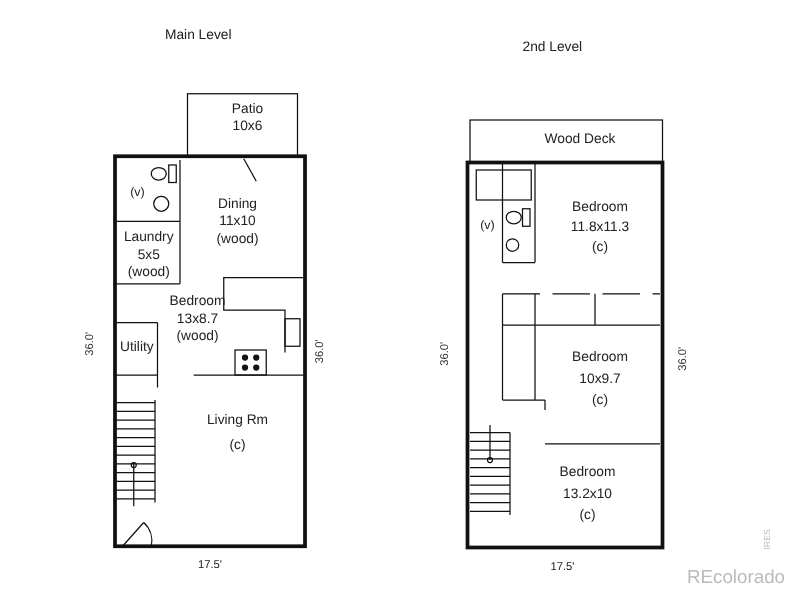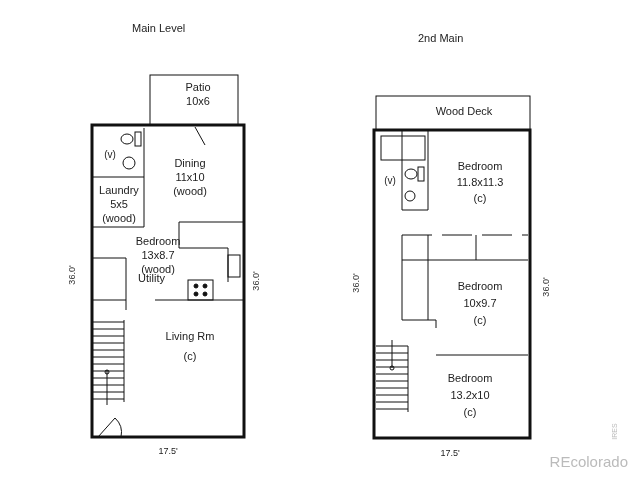--- a/index.html
+++ b/index.html
@@ -114,31 +114,31 @@
 <div class="lbl" style="left:94px;top:183px;width:50px;">
   <div>Laundry</div>
   <div>5x5</div>
   <div>(wood)</div>
 </div>
 <div class="lbl" style="left:128px;top:234px;width:60px;">
   <div>Bedroom</div>
   <div>13x8.7</div>
   <div>(wood)</div>
 </div>
-<div class="lbl" style="left:93px;top:271px;width:33px;padding-left:42px;">Utility</div>
+<div class="lbl" style="left:93px;top:271px;width:33px;">Utility</div>
 <div class="lbl" style="left:150px;top:326px;width:80px;line-height:20px;">
   <div>Living Rm</div>
   <div>(c)</div>
 </div>
 <div class="lbl" style="left:100px;top:148px;width:20px;font-size:10px;">(v)</div>
 <div class="lbl" style="left:148px;top:444px;width:40px;font-size:9px;">17.5'</div>
 <div class="rot" style="left:62px;top:270px;">36.0'</div>
 <div class="rot" style="left:246px;top:276px;">36.0'</div>
 
-<div class="title" style="left:418px;top:32px;">2nd Main</div>
+<div class="title" style="left:418px;top:32px;">2nd Level</div>
 <div class="lbl" style="left:376px;top:104px;width:176px;">Wood Deck</div>
 <div class="lbl" style="left:440px;top:158px;width:80px;line-height:16px;">
   <div>Bedroom</div>
   <div>11.8x11.3</div>
   <div>(c)</div>
 </div>
 <div class="lbl" style="left:440px;top:278px;width:80px;line-height:17px;">
   <div>Bedroom</div>
   <div>10x9.7</div>
   <div>(c)</div>

